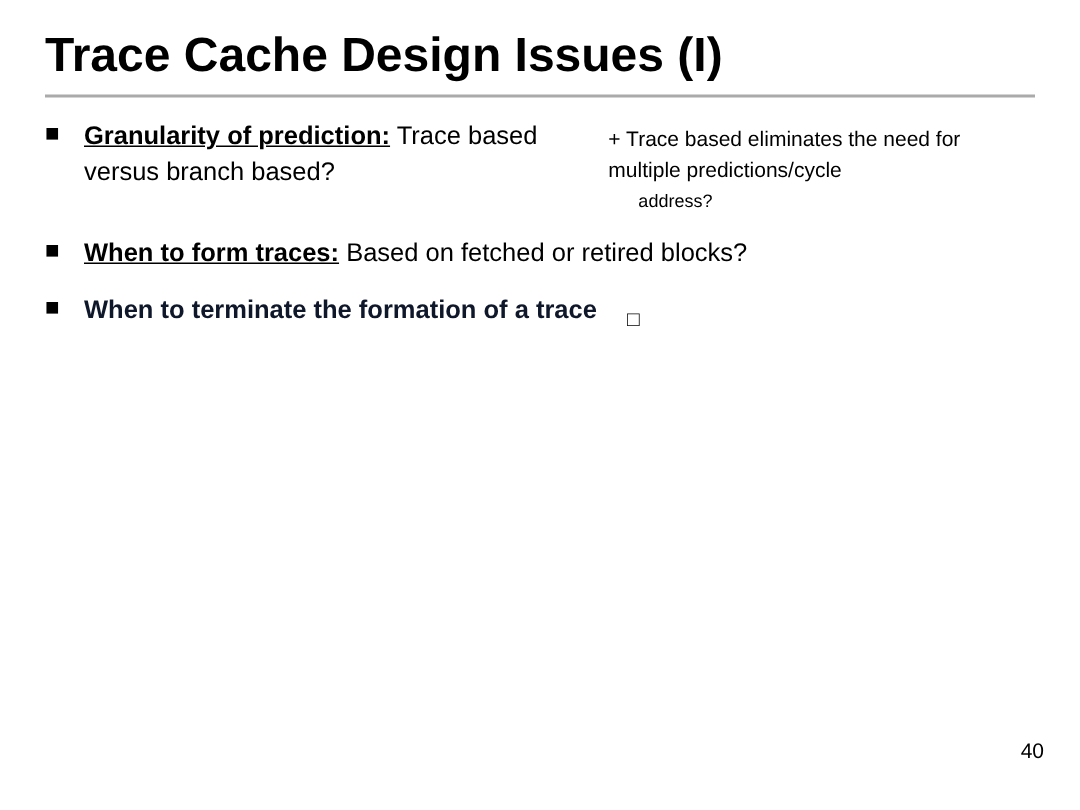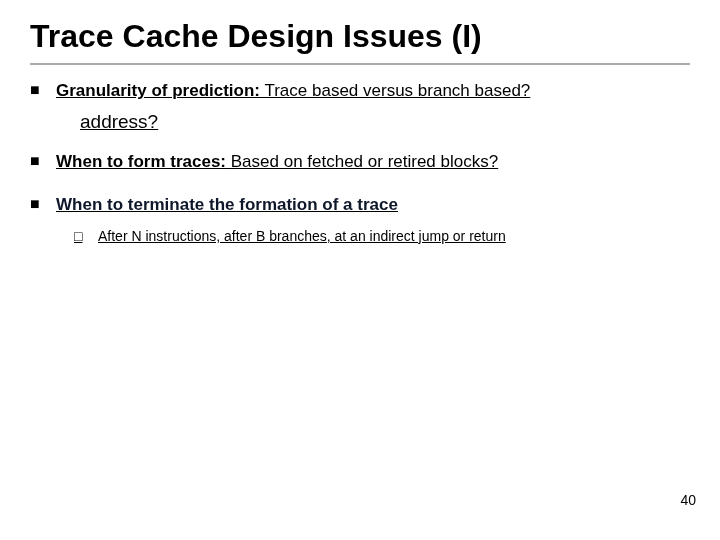--- a/index.html
+++ b/index.html
@@ -51,24 +51,23 @@
     }
 
     .bullet-dot {
       font-size: 16px;
       min-width: 16px;
       margin-top: 2px;
     }
 
     .bullet-content {
       display: flex;
-      flex-direction: column;
+      flex-direction: row;
       gap: 2px;
       flex: 1;
-      text-decoration: underline;
     }
 
     .bullet-heading {
       font-size: 17px;
       font-weight: normal;
       line-height: 1.4;
     }
 
     .bullet-heading .underline {
       text-decoration: underline;
@@ -82,21 +81,21 @@
       gap: 1px;
     }
 
     .sub-bullet {
       font-size: 14px;
       line-height: 1.5;
       padding-left: 4px;
     }
 
     .sub-sub-bullet {
-      font-size: 19px;
+      font-size: 12px;
       line-height: 1.5;
       padding-left: 24px;
     }
 
     .orange-text {
       color: #0f172a;
       font-weight: bold;
       font-size: 17px;
     }
 
@@ -136,20 +135,21 @@
 
   <div class="content">
 
     <div class="bullet-section">
       <div class="bullet-dot">■</div>
       <div class="bullet-content">
         <div class="bullet-heading">
           <span class="underline">Granularity of prediction:</span><span> Trace based versus branch based?</span>
         </div>
         <div class="sub-bullets">
+          <div class="sub-bullet"><span>+ </span><span>Trace based eliminates the need for multiple predictions/cycle</span></div>
           <div class="sub-sub-bullet"><span>address?</span></div>
         </div>
       </div>
     </div>
 
     <div class="bullet-section">
       <div class="bullet-dot">■</div>
       <div class="bullet-content">
         <div class="bullet-heading">
           <span class="underline">When to form traces:</span><span> Based on fetched or retired blocks?</span>
@@ -161,21 +161,20 @@
 
     <div class="bullet-section">
       <div class="bullet-dot">■</div>
       <div class="bullet-content">
         <div class="bullet-heading">
           <span class="orange-text">When to terminate the formation of a trace</span>
         </div>
         <div class="sub-bullets">
           <div class="square-bullet">
             <div class="square-dot">□</div>
-            <div class="square-content">After N instructions, after B branches, at an indirect jump or return</div>
           </div>
         </div>
       </div>
     </div>
 
   </div>
 
   <div class="page-number">40</div>
 </div>
 

